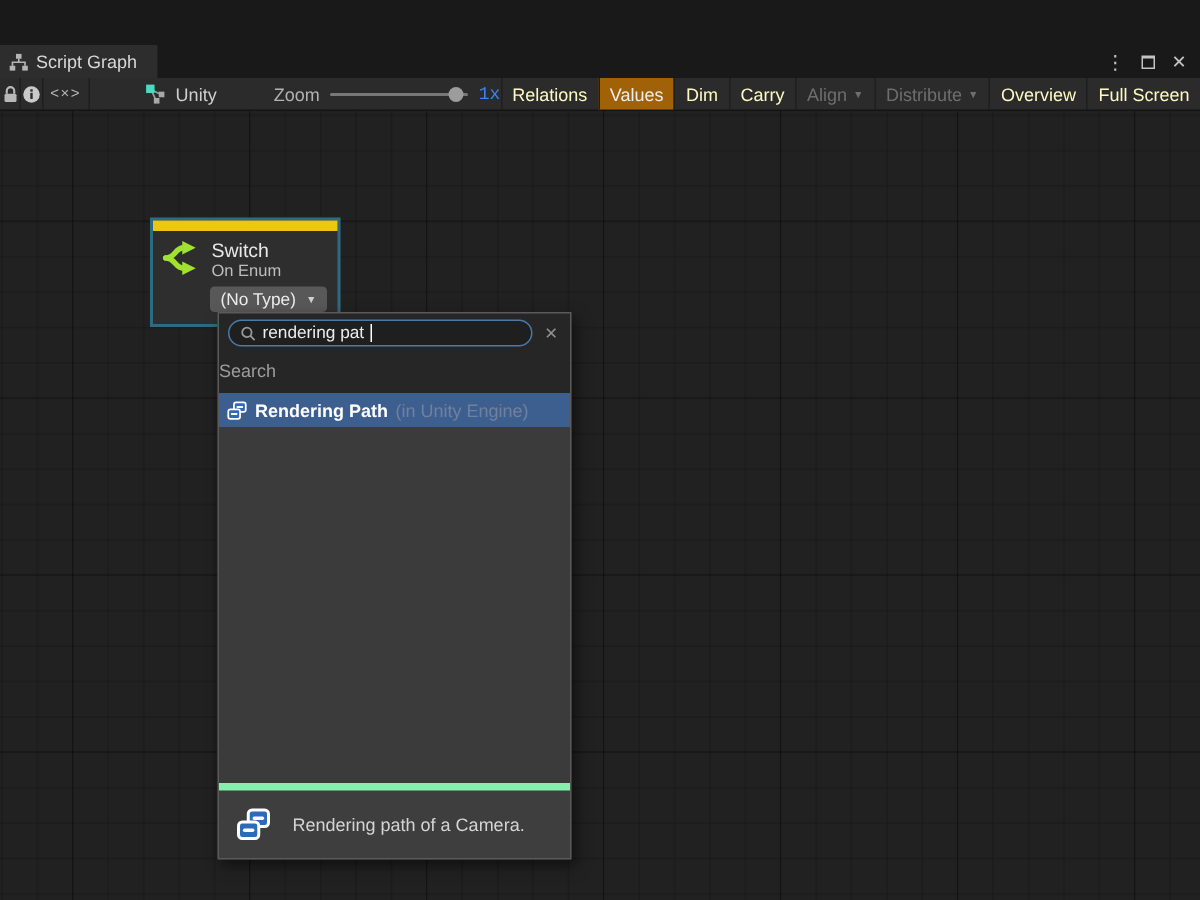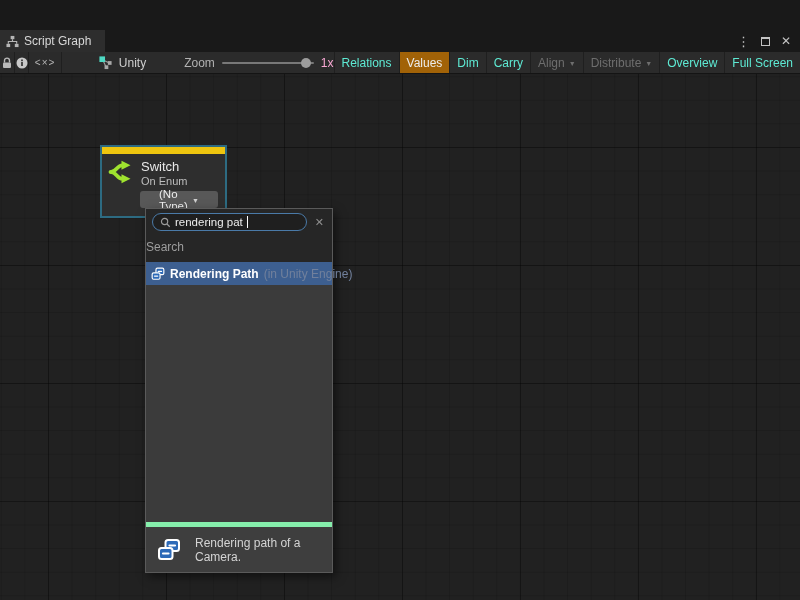--- a/index.html
+++ b/index.html
@@ -27,24 +27,24 @@
   .tb-icon-btn { width:25px; display:flex; align-items:center; justify-content:center;
                  border-right:1px solid #1f1f1f; }
   .tb-icon-btn.wide { width:56px; }
   .code-glyph { font-size:10px; letter-spacing:1px; color:#b5b5b5; }
   .graph-ref { display:flex; align-items:center; gap:6px; padding:0 10px; margin-left:26px; color:#cfcfcf; }
   .zoom-group { display:flex; align-items:center; gap:7px; margin-left:28px; }
   .zoom-label { color:#b2b2b2; }
   .slider { width:92px; height:2px; background:#787878; position:relative; border-radius:1px; }
   .slider-handle { position:absolute; right:3px; top:-4px; width:10px; height:10px; border-radius:50%;
                    background:#9c9c9c; }
-  .zoom-value { color:#f9a8d4; }
+  .zoom-value { color:#3b82f6;font-family:Liberation Mono, monospace; }
   .tb-buttons { margin-left:auto; display:flex; align-items:stretch; }
   .tb-btn { padding:0 7px; display:flex; align-items:center; gap:4px; border-left:1px solid #1f1f1f;
-            white-space:nowrap; color:#5eead4; }
+            white-space:nowrap; color:#fef9c3; }
   .tb-btn.selected { background:#a16207; color:#ececec; }
   .tb-btn.disabled { color:#6e6e6e; }
   .dd-arrow-sm { font-size:7px; line-height:1; transform:translateY(1px); }
 
   
   .canvas {
     position:relative; flex:1; overflow:hidden;
     background-color:#212121;
     background-image:
       linear-gradient(to right, rgba(0,0,0,0.30) 1px, transparent 1px),
@@ -59,25 +59,25 @@
   .node { position:absolute; left:100px; top:71px; width:127px; background:#2e2e2e;
           border:2px solid #2d6b82; }
   .node-header { height:7px; background:#eec50f; }
   .node-body { display:flex; gap:6px; padding:5px 6px 2px 5px; }
   .node-titles { display:flex; flex-direction:column; gap:1px; }
   .node-title { font-size:13px; color:#e8e8e8; }
   .node-subtitle { font-size:11px; color:#bdbdbd; }
   .node-footer { display:flex; padding:2px 7px 8px; justify-content:flex-end; }
   .type-dropdown { width:78px; height:17px; background:#585858; border-radius:3px;
                    display:flex; align-items:center; justify-content:space-between;
-                   padding:0 19px; font-size:11.5px; color:#ededed; }
+                   padding:0 7px; font-size:11.5px; color:#ededed; }
   .type-dropdown .dd-arrow-sm { color:#d0d0d0; }
 
   
-  .popup { position:absolute; left:145px; top:134px; width:188px; height:365px;
+  .popup { position:absolute; left:145px; top:134px; width:236px; height:365px;
            background:#262626; border:1px solid #5a5a5a;
            box-shadow:3px 4px 9px rgba(0,0,0,0.5);
            display:flex; flex-direction:column; }
   .search-row { display:flex; align-items:center; gap:5px; padding:4px 5px 0 6px; flex:0 0 auto; }
   .search-pill { flex:1; height:18px; border:1px solid #4a7aa8; border-radius:9px; background:#1f1f1f;
                  display:flex; align-items:center; padding:0 7px; gap:4px; }
   .query-text { font-size:11.5px; color:#ececec; white-space:pre; }
   .caret { width:1px; height:12px; background:#ffffff; }
   .clear-btn { color:#8f8f8f; font-size:11px; padding:0 3px; }
   .finder-header { text-align:left; font-size:12px; color:#9d9d9d; padding:9px 0 8px; flex:0 0 auto; }

